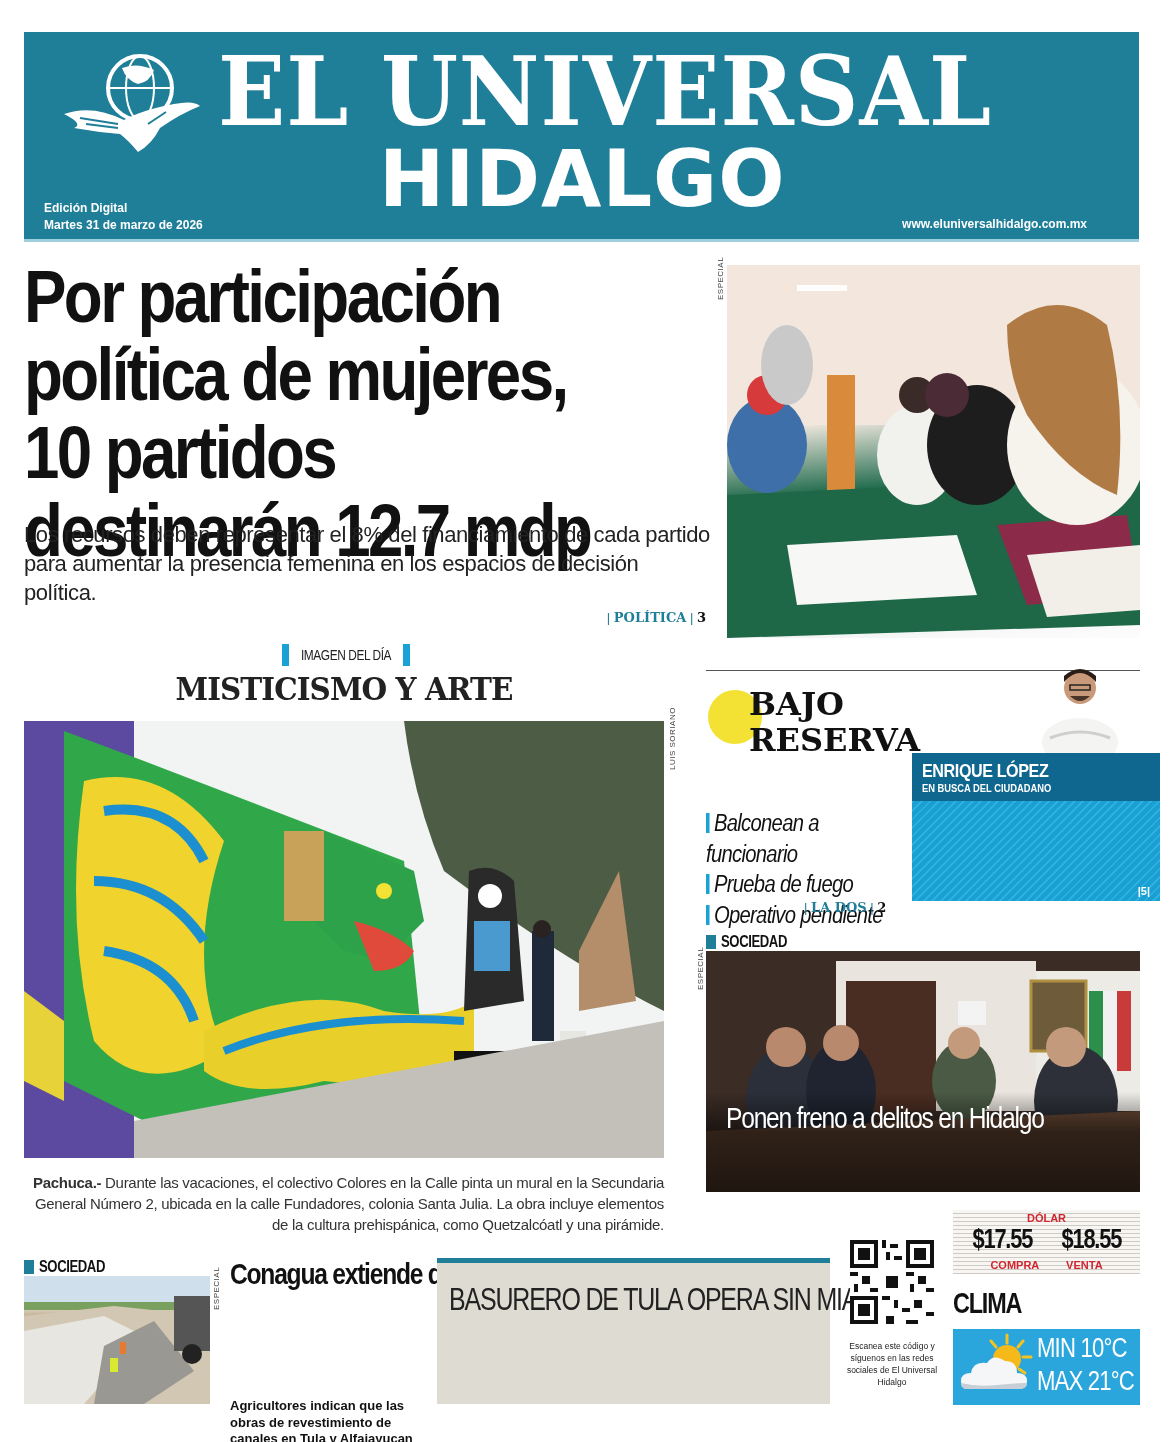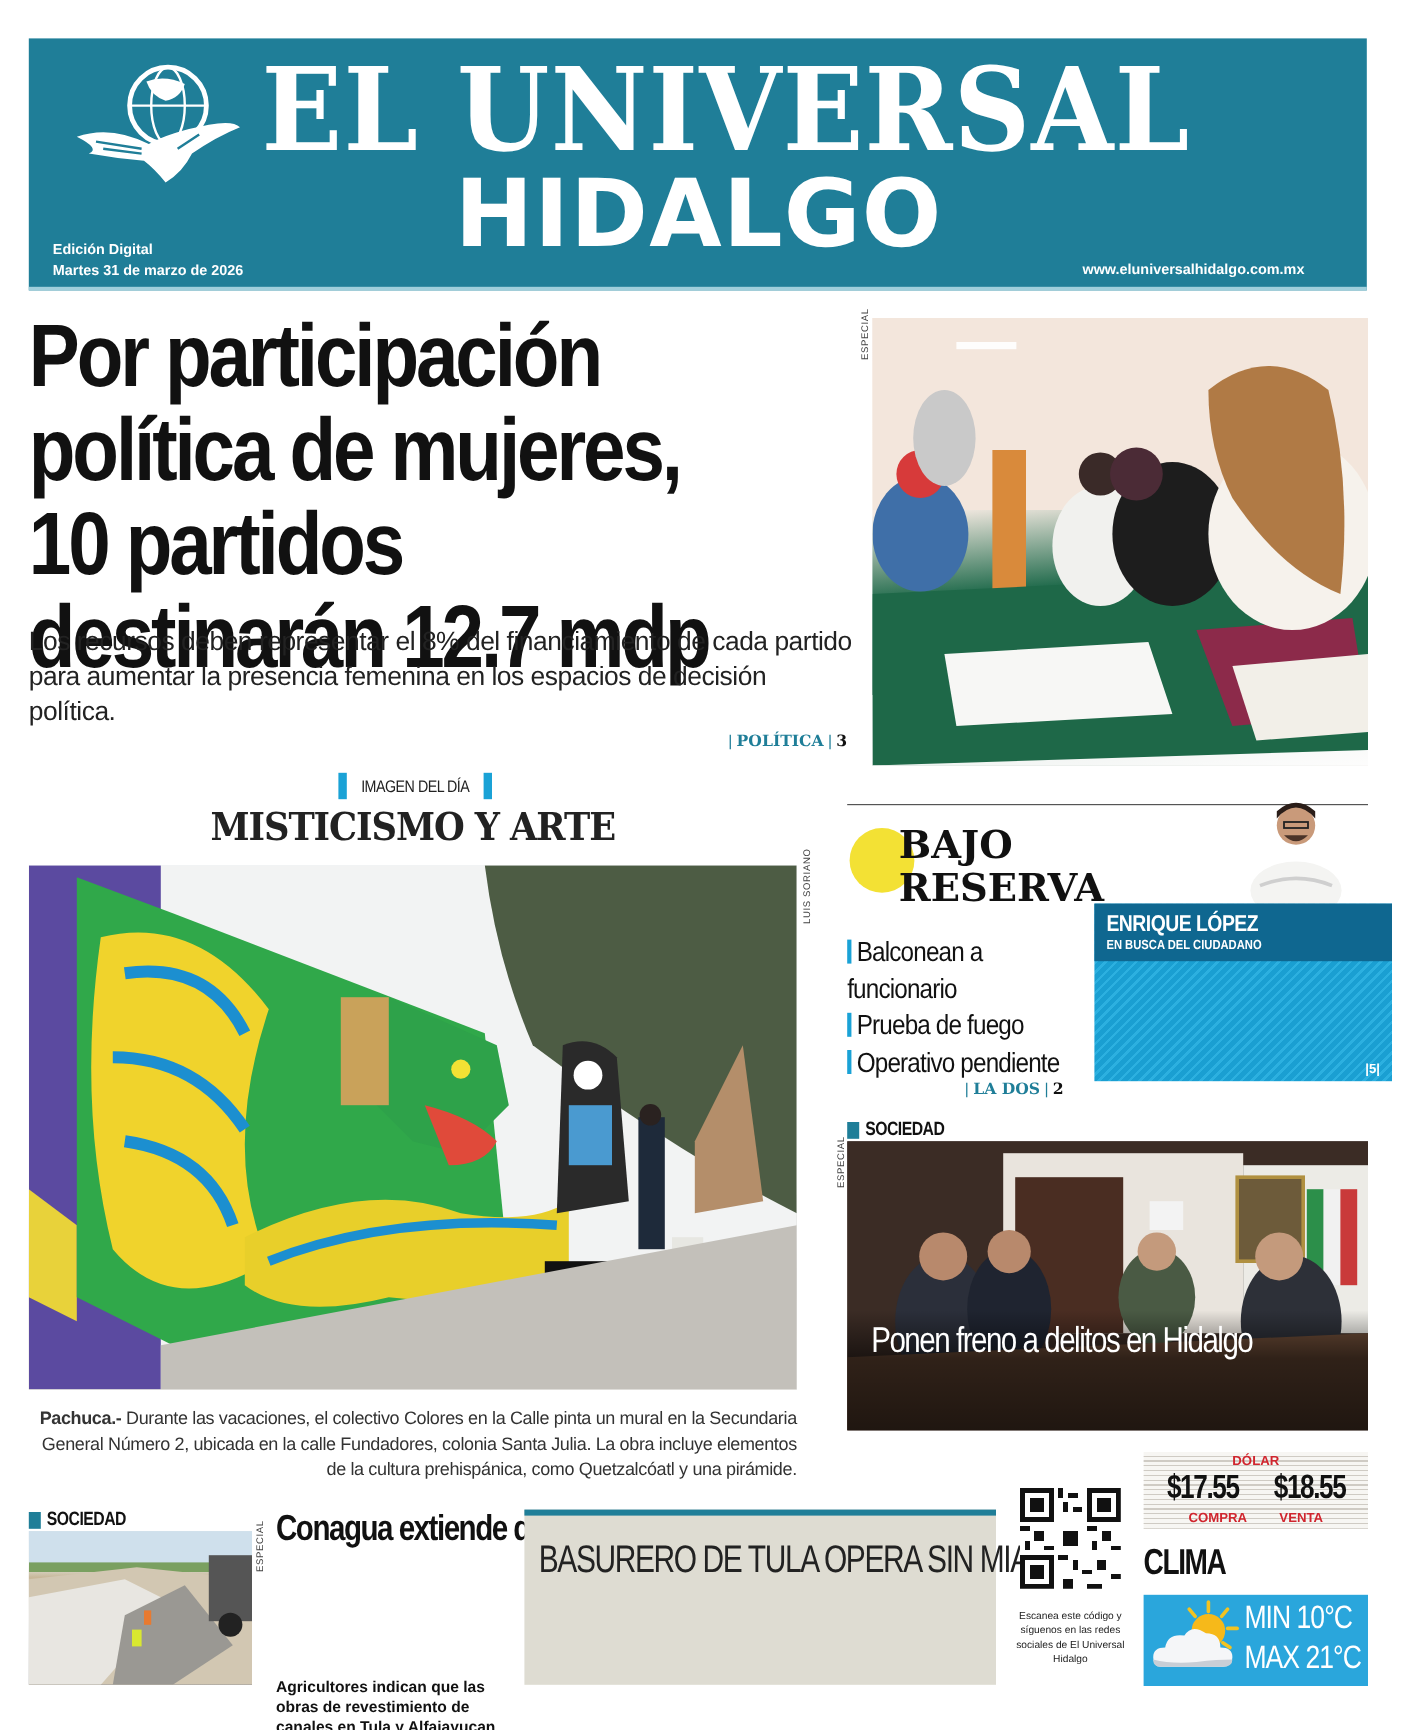--- a/index.html
+++ b/index.html
@@ -80,21 +80,21 @@
     }
     .mural-caption b { color: #333; }
 
     
     .rule-top { position: absolute; left: 706px; top: 670px; width: 434px; height: 1px; background: #555; }
     .bajo-title {
       position: absolute; left: 710px; top: 686px;
       font-family: "DejaVu Serif", serif; font-weight: bold; font-size: 32px; line-height: 36px; color: #111; margin-left: 39px;
     }
     .bajo-dot { position: absolute; left: 708px; top: 690px; width: 54px; height: 54px; border-radius: 50%; background: #f3e134; }
-    .bajo-list { position: absolute; left: 706px; top: 778px; width: 200px; list-style: none; }
+    .bajo-list { position: absolute; left: 706px; top: 808px; width: 200px; list-style: none; font-style: italic; }
     .bajo-list li { font-size: 23px; line-height: 30.5px; color: #111; letter-spacing: -0.8px; transform: scaleX(0.88); transform-origin: left; white-space: nowrap; }
     .bajo-list li .b { display: inline-block; width: 4px; height: 20px; background: #1aa2d6; margin-right: 5px; vertical-align: -2px; }
     .bajo-ref { position: absolute; left: 804px; top: 900px; }
 
     .columnist-photo { position: absolute; left: 1040px; top: 660px; width: 80px; height: 95px; }
     .columnist-box {
       position: absolute; left: 912px; top: 753px; width: 248px; height: 148px;
       background: repeating-linear-gradient(135deg, #1a9fd2 0 4px, #2cb0e0 4px 6px);
     }
     .columnist-head { background: #0f6790; padding: 8px 10px 3px; height: 48px; }

